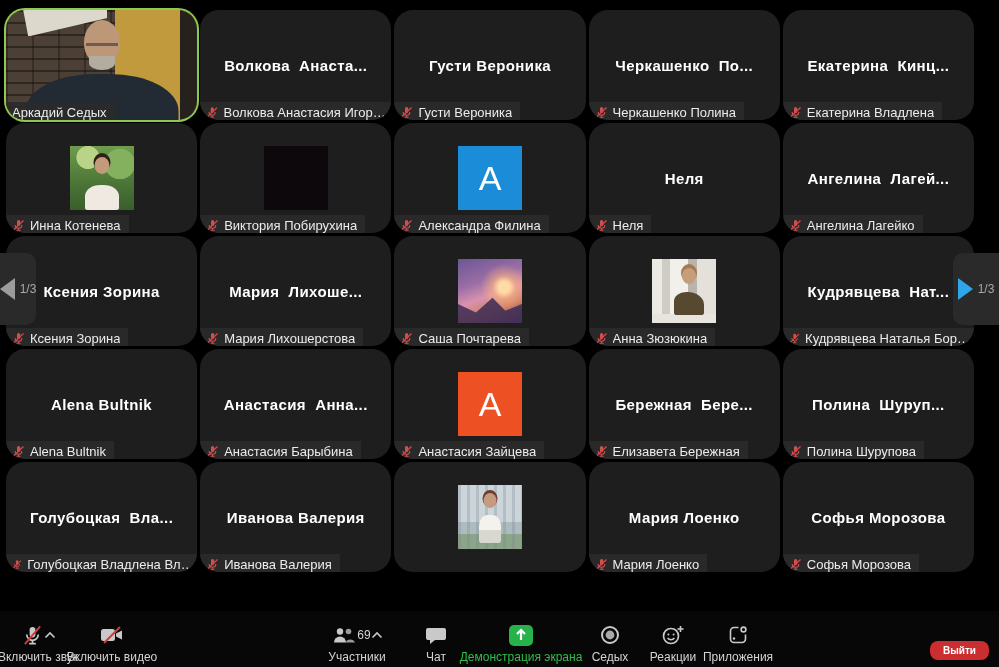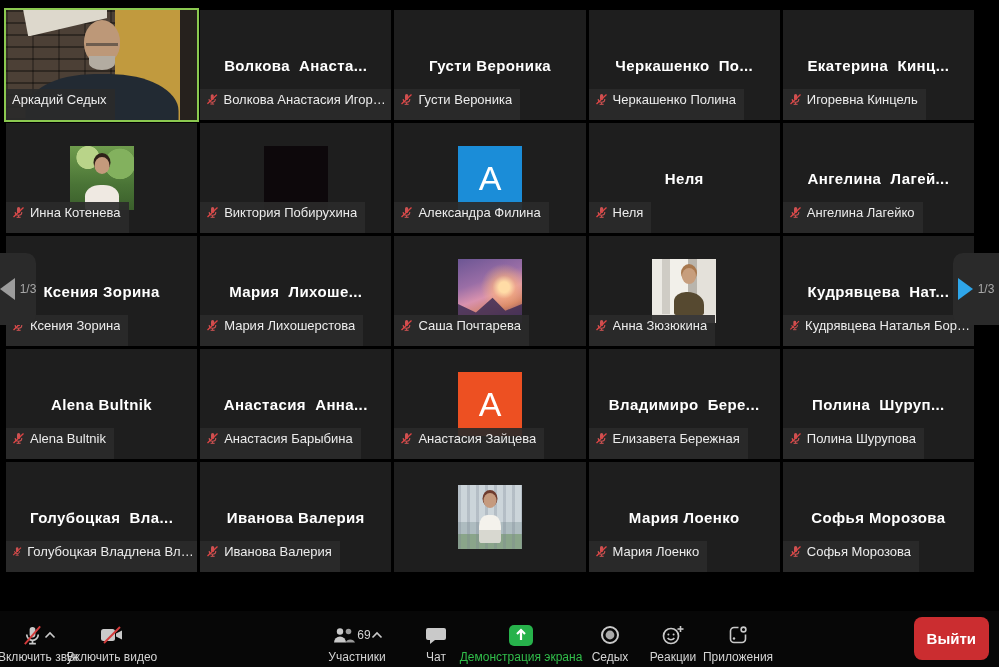--- a/index.html
+++ b/index.html
@@ -2,27 +2,27 @@
 <html><head>
 <meta charset="utf-8">
 <style>
   html,body{margin:0;padding:0;background:#000;}
   body{width:999px;height:667px;overflow:hidden;font-family:"Liberation Sans","DejaVu Sans",sans-serif;}
   .stage{position:relative;width:999px;height:667px;background:#000;}
 
   
   .grid{position:absolute;left:6px;top:10px;width:968px;height:562px;
         display:grid;grid-template-columns:repeat(5,1fr);grid-template-rows:repeat(5,110px);gap:3px;}
-  .tile{position:relative;background:#1e1e1e;overflow:hidden;}
+  .tile{position:relative;background:#1e1e1e;overflow:hidden;border-radius:19px;}
   .tile.active{outline:2px solid #e3e23c;outline-offset:-2px;box-shadow:0 0 0 2px #8bc950;z-index:2;}
   .tile-media{position:absolute;inset:0;}
   .center-name{position:absolute;inset:0;display:flex;align-items:center;justify-content:center;
         color:#fff;font-weight:bold;font-size:15px;letter-spacing:.4px;white-space:pre;}
   .name-label{position:absolute;left:0;bottom:0;max-width:97%;display:flex;align-items:center;gap:5px;
-        background:rgba(42,42,42,.92);padding:3px 8px 13px 6px;z-index:3;}
+        background:rgba(42,42,42,.92);padding:3px 8px 0 6px;z-index:3;}
   .name-label .txt{color:#ececec;font-size:13px;white-space:nowrap;overflow:hidden;text-overflow:ellipsis;}
 
   
   .avatar{position:absolute;left:50%;top:50%;transform:translate(-50%,-50%);width:64px;height:64px;}
   .avatar.letter{display:flex;align-items:center;justify-content:center;color:#fff;font-size:34px;}
 
   .ph-dark{background:#0d080b;}
   .ph-garden{background:radial-gradient(circle at 28% 18%,#b9d489 0 16%,rgba(185,212,137,0) 17%),
              radial-gradient(circle at 78% 28%,#83b15e 0 22%,rgba(131,177,94,0) 23%),
              linear-gradient(180deg,#6f9c4d 0%,#4a7436 60%,#3a5e2b 100%);}
@@ -82,22 +82,22 @@
   .tb-audio{left:-8px;width:92px;}
   .tb-video{left:62px;width:100px;}
   .tb-people{left:312px;width:90px;}
   .tb-chat{left:412px;width:48px;}
   .tb-share{left:458px;width:126px;color:#31bd4a;}
   .tb-record{left:584px;width:52px;}
   .tb-react{left:642px;width:62px;}
   .tb-apps{left:702px;width:72px;}
   .count{font-size:12px;color:#d4d4d4;}
   .share-box{width:24px;height:21px;background:#27b24b;border-radius:5px;display:flex;align-items:center;justify-content:center;}
-  .leave-btn{position:absolute;right:10px;bottom:7px;height:43px;padding:0 13px;background:#cb2d30;color:#fff;
-       border:none;border-radius:8px;font-size:15px;font-weight:bold;font-family:inherit;cursor:pointer;}
+  .leave-btn{position:absolute;right:10px;bottom:7px;height:19px;padding:0 13px;background:#cb2d30;color:#fff;
+       border:none;border-radius:8px;font-size:10px;font-weight:bold;font-family:inherit;cursor:pointer;}
 </style>
 </head>
 <body>
 
 <div class="stage">
 
   <div class="grid" id="grid">
     <div class="tile active">
       <div class="tile-media scene-arkady">
           <div class="bricks"></div>
@@ -163,21 +163,21 @@
       <div class="tile-media"></div>
       <div class="center-name">Екатерина  Кинц...</div>
       <div class="name-label">
         <svg width="13" height="13" viewBox="0 0 13 13">
           <rect x="5" y="1" width="3.2" height="6" rx="1.6" fill="#cc5252"></rect>
           <path d="M3.2 6 a3.3 3.3 0 0 0 6.6 0" stroke="#cc5252" stroke-width="1.1" fill="none"></path>
           <line x1="6.6" y1="9.3" x2="6.6" y2="11" stroke="#cc5252" stroke-width="1.1"></line>
           <line x1="4.6" y1="11.3" x2="8.6" y2="11.3" stroke="#cc5252" stroke-width="1.1"></line>
           <line x1="1.5" y1="11" x2="11.5" y2="1.5" stroke="#e04545" stroke-width="1.3"></line>
         </svg>
-        <span class="txt">Игоревна Кинцель</span>
+        <span class="txt">Екатерина Владлена</span>
       </div>
     </div>
 
     <div class="tile">
       <div class="tile-media">
           <div class="avatar ph-garden"></div>
         </div>
 
       <div class="name-label">
         <svg width="13" height="13" viewBox="0 0 13 13">
@@ -376,21 +376,21 @@
           <line x1="6.6" y1="9.3" x2="6.6" y2="11" stroke="#cc5252" stroke-width="1.1"></line>
           <line x1="4.6" y1="11.3" x2="8.6" y2="11.3" stroke="#cc5252" stroke-width="1.1"></line>
           <line x1="1.5" y1="11" x2="11.5" y2="1.5" stroke="#e04545" stroke-width="1.3"></line>
         </svg>
         <span class="txt">Анастасия Зайцева</span>
       </div>
     </div>
 
     <div class="tile">
       <div class="tile-media"></div>
-      <div class="center-name">Владимиро  Бере...</div>
+      <div class="center-name">Бережная  Бере...</div>
       <div class="name-label">
         <svg width="13" height="13" viewBox="0 0 13 13">
           <rect x="5" y="1" width="3.2" height="6" rx="1.6" fill="#cc5252"></rect>
           <path d="M3.2 6 a3.3 3.3 0 0 0 6.6 0" stroke="#cc5252" stroke-width="1.1" fill="none"></path>
           <line x1="6.6" y1="9.3" x2="6.6" y2="11" stroke="#cc5252" stroke-width="1.1"></line>
           <line x1="4.6" y1="11.3" x2="8.6" y2="11.3" stroke="#cc5252" stroke-width="1.1"></line>
           <line x1="1.5" y1="11" x2="11.5" y2="1.5" stroke="#e04545" stroke-width="1.3"></line>
         </svg>
         <span class="txt">Елизавета Бережная</span>
       </div>

